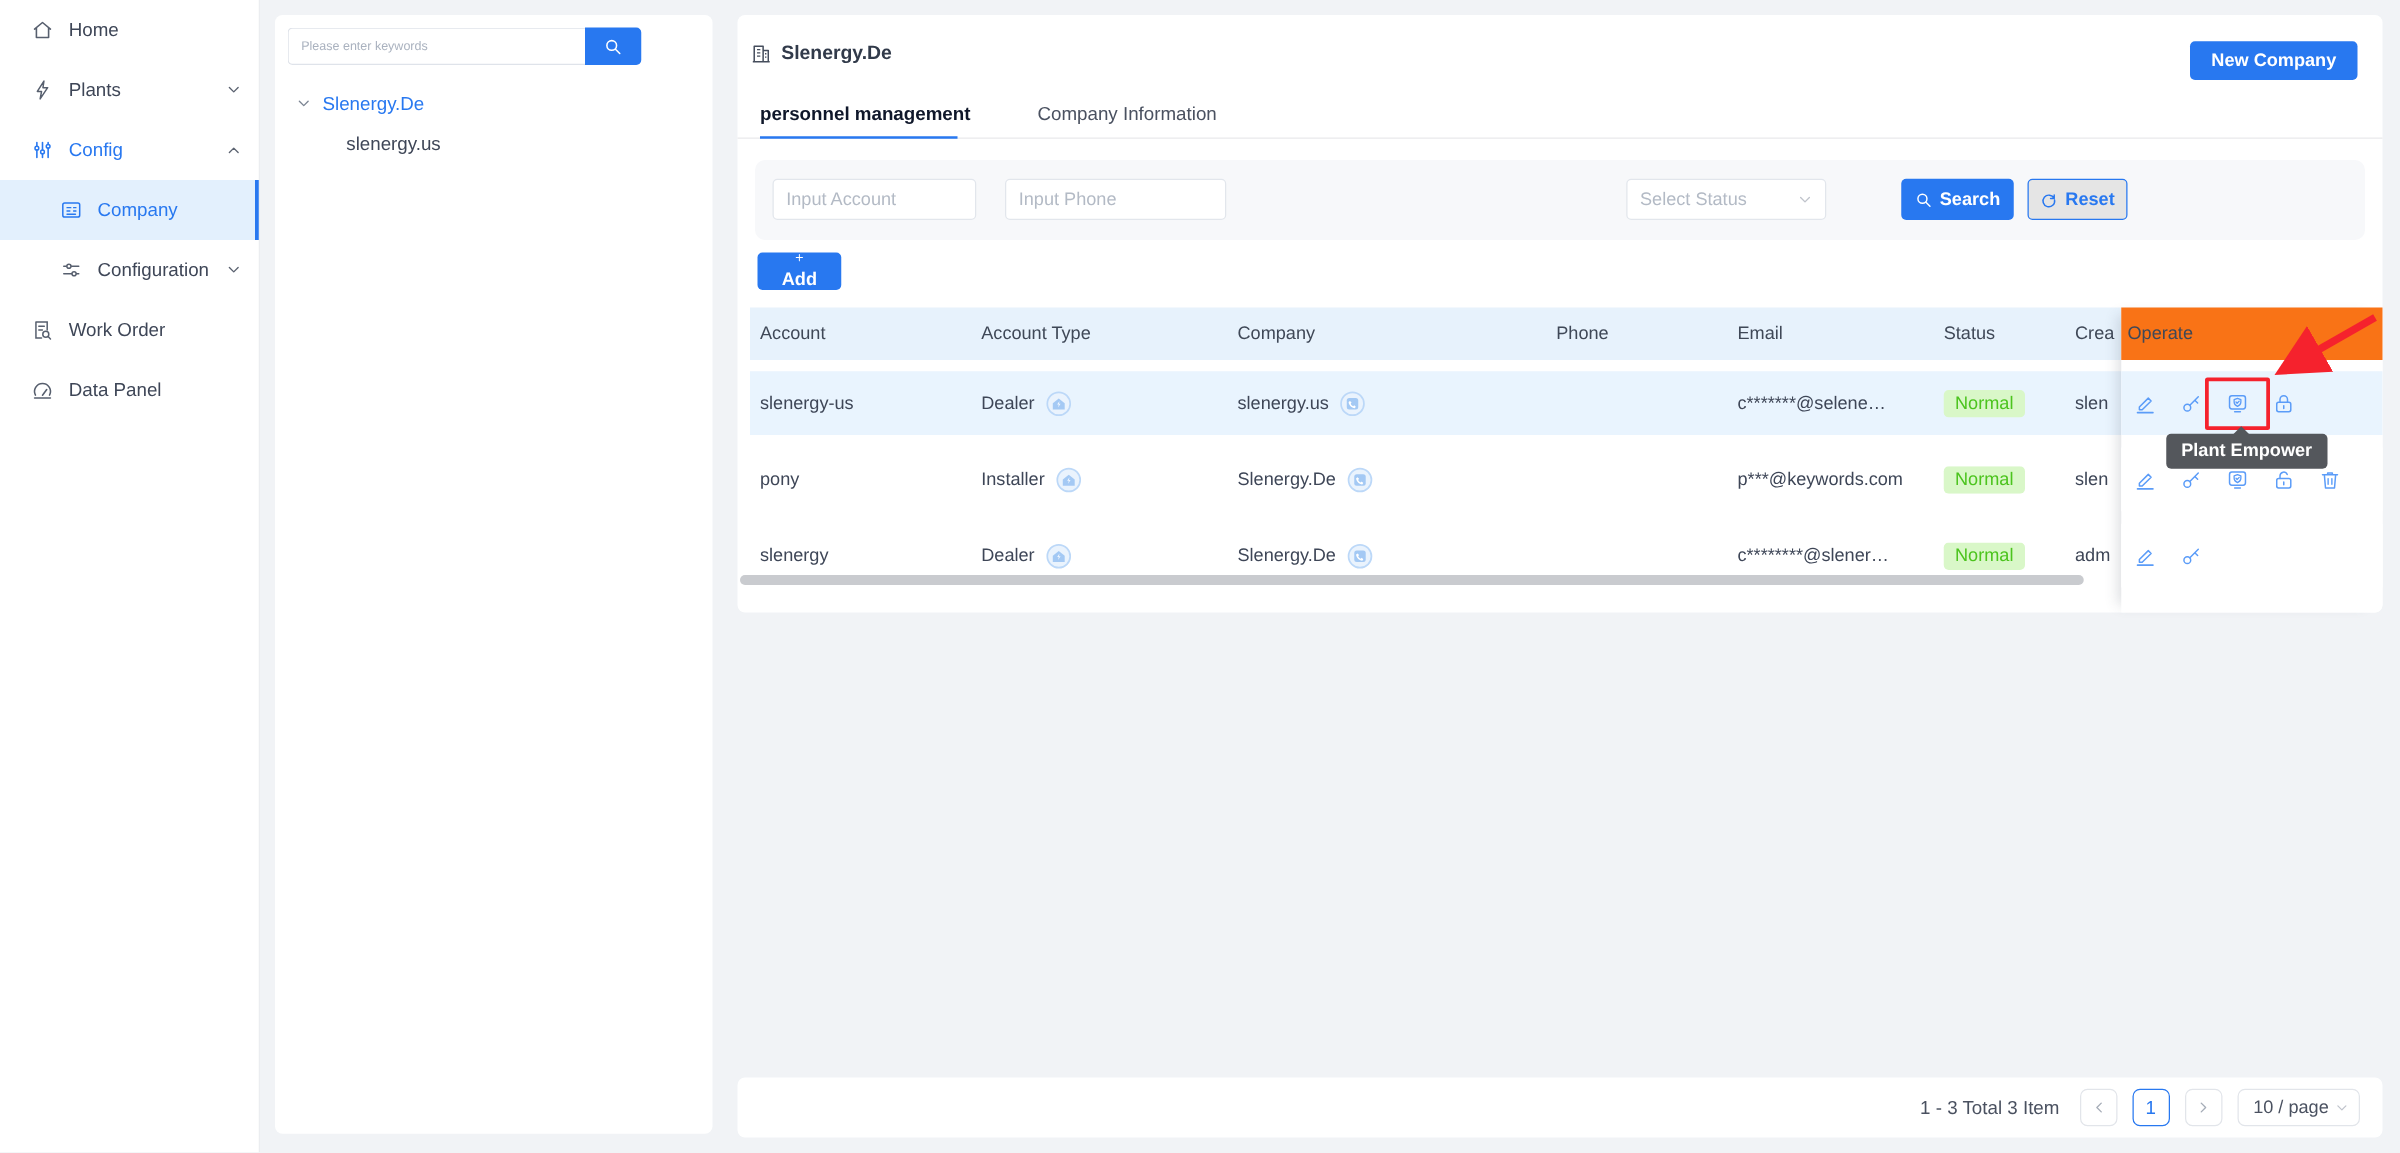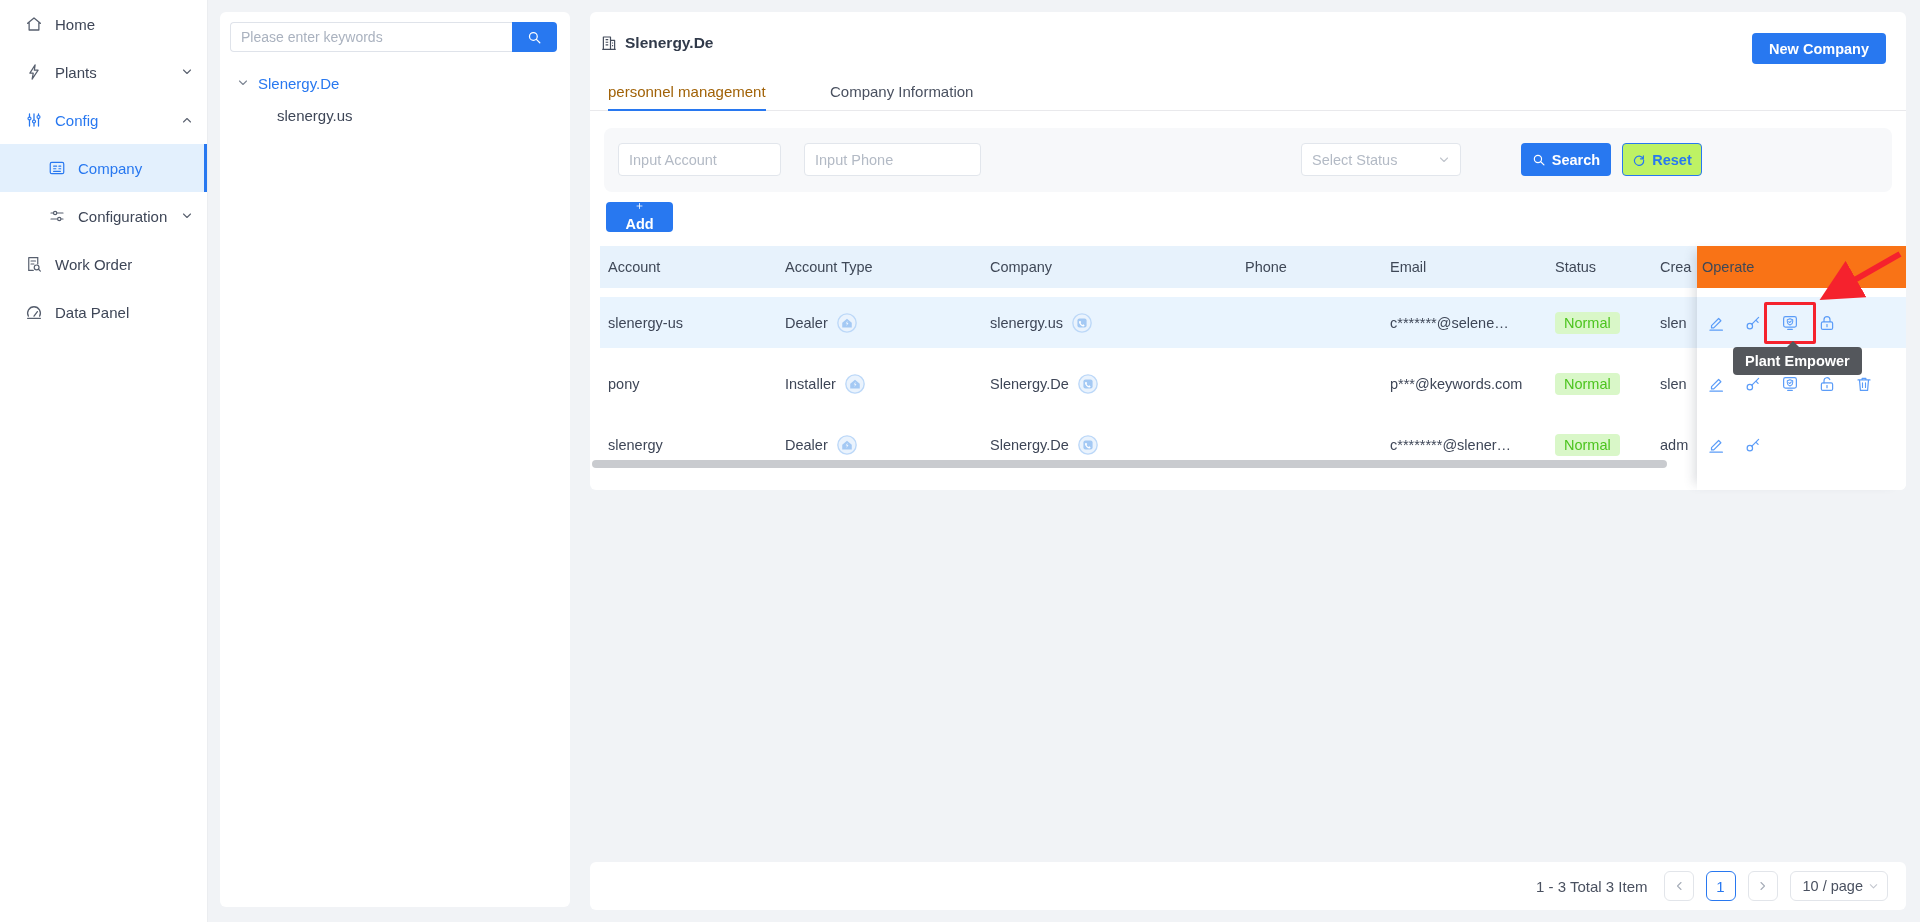--- a/index.html
+++ b/index.html
@@ -19,53 +19,53 @@
   .side-item .chev { width:12px; height:12px; color:#5b6270; }
   .side-item.sub { padding-left:48px; }
   .side-item.blue { color:#2878f0; }
   .side-item.blue .s-icon { color:#2878f0; }
   .side-item.selected { background:#e3f0fd; color:#2878f0; border-right:3px solid #2878f0; padding-right:11px; }
   .side-item.selected .s-icon { color:#2878f0; }
 
   
   .tree-card { position:absolute; left:220px; top:12px; width:350px; height:895px; background:#fff; border-radius:6px; z-index:1; }
   .tree-search { position:absolute; left:10px; top:10px; display:flex; }
-  .tree-search input { width:282px; height:30px; border:1px solid #dfe3ea; border-right:none; border-radius:4px 0 0 4px; padding:0 10px; font-size:14px; color:#3e4657; font-family:inherit; outline:none;}
+  .tree-search input { width:238px; height:30px; border:1px solid #dfe3ea; border-right:none; border-radius:4px 0 0 4px; padding:0 10px; font-size:10px; color:#3e4657; font-family:inherit; outline:none;}
   .tree-search input::placeholder { color:#aab2bf; }
   .tree-search .tsearch-btn { width:45px; height:30px; background:#2878f0; border:none; border-radius:0 4px 4px 0; display:flex; align-items:center; justify-content:center; cursor:pointer;}
   .tree-search .tsearch-btn svg { width:15px; height:15px; color:#fff;}
   .tree-node-root { position:absolute; left:17px; top:56px; height:30px; display:flex; align-items:center; gap:9px; color:#2878f0; cursor:pointer;}
   .tree-node-root .chev { width:12px; height:12px; color:#7d8694;}
   .tree-node-child { position:absolute; left:57px; top:88px; height:30px; display:flex; align-items:center; color:#3e4657; cursor:pointer;}
 
   
   .main-card { position:absolute; left:590px; top:12px; width:1316px; height:478px; background:#fff; border-radius:6px; z-index:1;}
   .mc-header { position:absolute; left:10px; top:22px; display:flex; align-items:center; gap:7px; }
   .mc-header .b-icon { width:18px; height:18px; color:#454d5c;}
   .mc-title { font-size:15.5px; font-weight:600; color:#313a4a;}
   .new-company-btn { position:absolute; right:20px; top:21px; height:31px; padding:0 17px; background:#2878f0; color:#fff; border:none; border-radius:4px; font-size:14.5px; font-weight:600; font-family:inherit; cursor:pointer;}
 
   .tabs { position:absolute; left:0; top:62px; width:100%; height:37px; border-bottom:1px solid #e9e9ec; }
   .tab { position:absolute; bottom:0; height:37px; display:flex; align-items:center; cursor:pointer; font-size:15px; color:#4a5160;}
-  .tab.t1 { left:18px; color:#a16207; font-weight:400;}
+  .tab.t1 { left:18px; color:#0f172a; font-weight:700;}
   .tab.t2 { left:240px; }
   .tab-underline { position:absolute; left:18px; bottom:-1px; width:158px; height:2px; background:#2878f0;}
 
   .filter-box { position:absolute; left:14px; top:116px; width:1288px; height:64px; background:#f7f8fa; border-radius:8px;}
   .filter-box input, .fselect { position:absolute; top:15px; height:33px; border:1px solid #e2e6ec; background:#fff; border-radius:4px; font-size:14.5px; font-family:inherit; color:#3e4657; padding:0 10px; outline:none;}
   .filter-box input::placeholder { color:#b3bac5;}
   .f-account { left:14px; width:163px;}
   .f-phone { left:200px; width:177px;}
   .f-email { left:387px; width:298px;}
   .fselect { left:697px; width:160px; display:flex; align-items:center; justify-content:space-between; color:#b3bac5; cursor:pointer;}
   .fselect .chev { width:12px; height:12px; color:#c0c4cc;}
   .btn { display:flex; align-items:center; justify-content:center; gap:6px; border-radius:4px; font-size:14.5px; font-weight:600; font-family:inherit; cursor:pointer;}
   .search-btn { position:absolute; left:917px; top:15px; width:90px; height:33px; background:#2878f0; color:#fff; border:none;}
   .search-btn svg { width:14px; height:14px;}
-  .reset-btn { position:absolute; left:1018px; top:15px; width:80px; height:33px; background:#bef264; color:#2878f0; border:1px solid #2878f0;align-items:center;}
+  .reset-btn { position:absolute; left:1018px; top:15px; width:80px; height:33px; background:#e5e5e5; color:#2878f0; border:1px solid #2878f0;align-items:center;}
   .reset-btn svg { width:14px; height:14px;}
 
   .add-btn { position:absolute; left:16px; top:190px; width:67px; height:30px; background:#2878f0; color:#fff; border:none;flex-direction:column;}
   .add-btn svg { width:13px; height:13px;}
 
   
   .table-wrap { position:absolute; left:10px; top:234px; width:1296px;}
   .thead { height:42px; background:#e7f2fc; display:flex; align-items:center; color:#3f4857; margin-bottom:9px;}
   .col { flex:0 0 auto; padding-left:8px; white-space:nowrap; overflow:hidden; font-size:14.5px;}
   .c-account{width:177px;} .c-type{width:205px;} .c-company{width:255px;} .c-phone{width:145px;}

